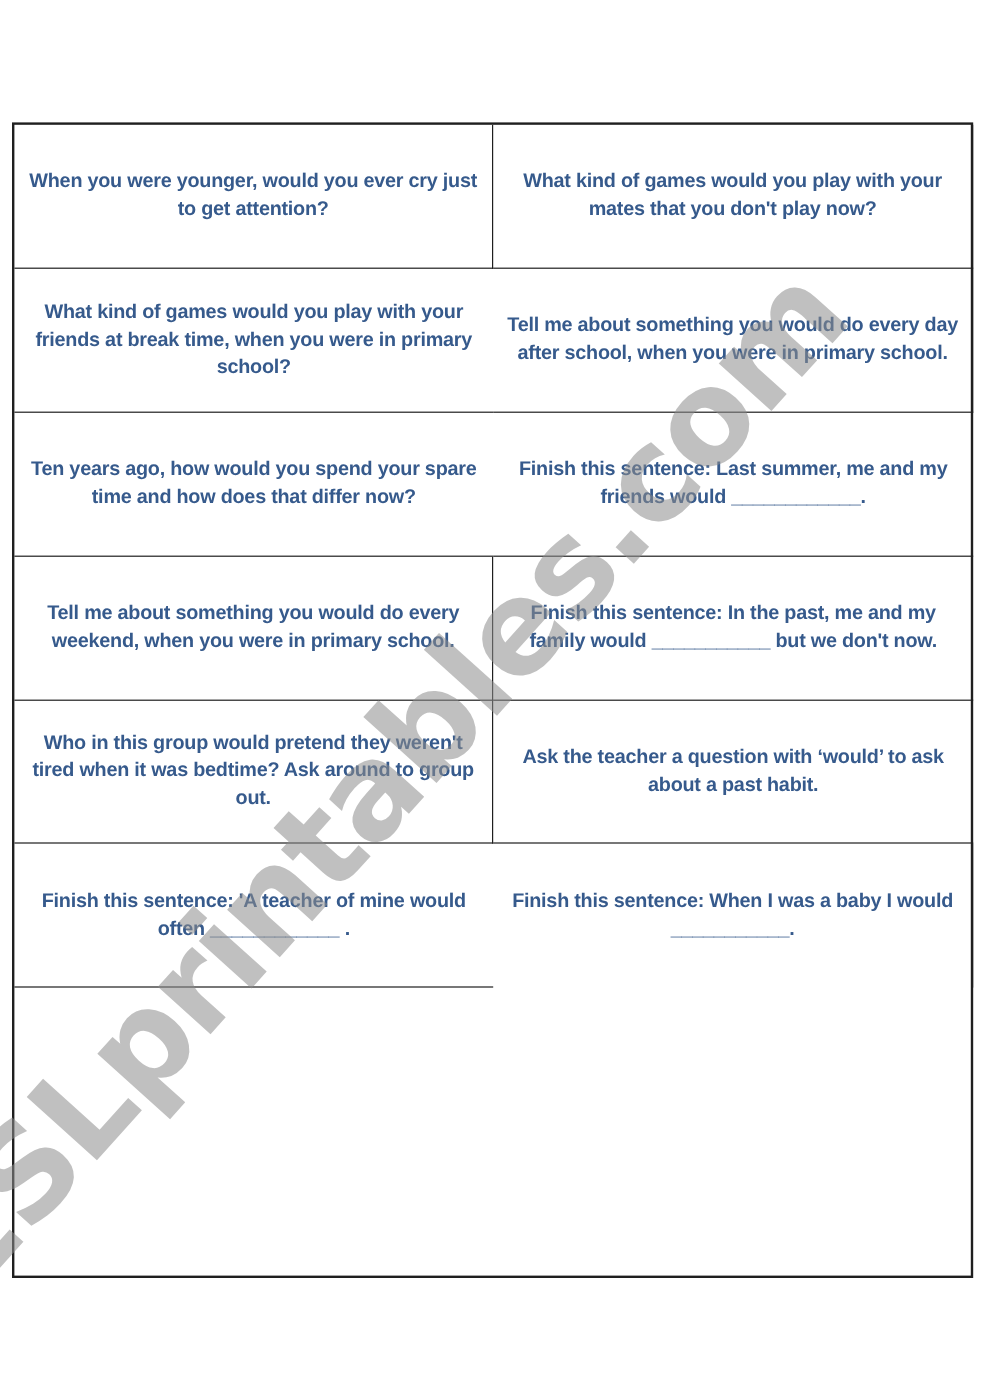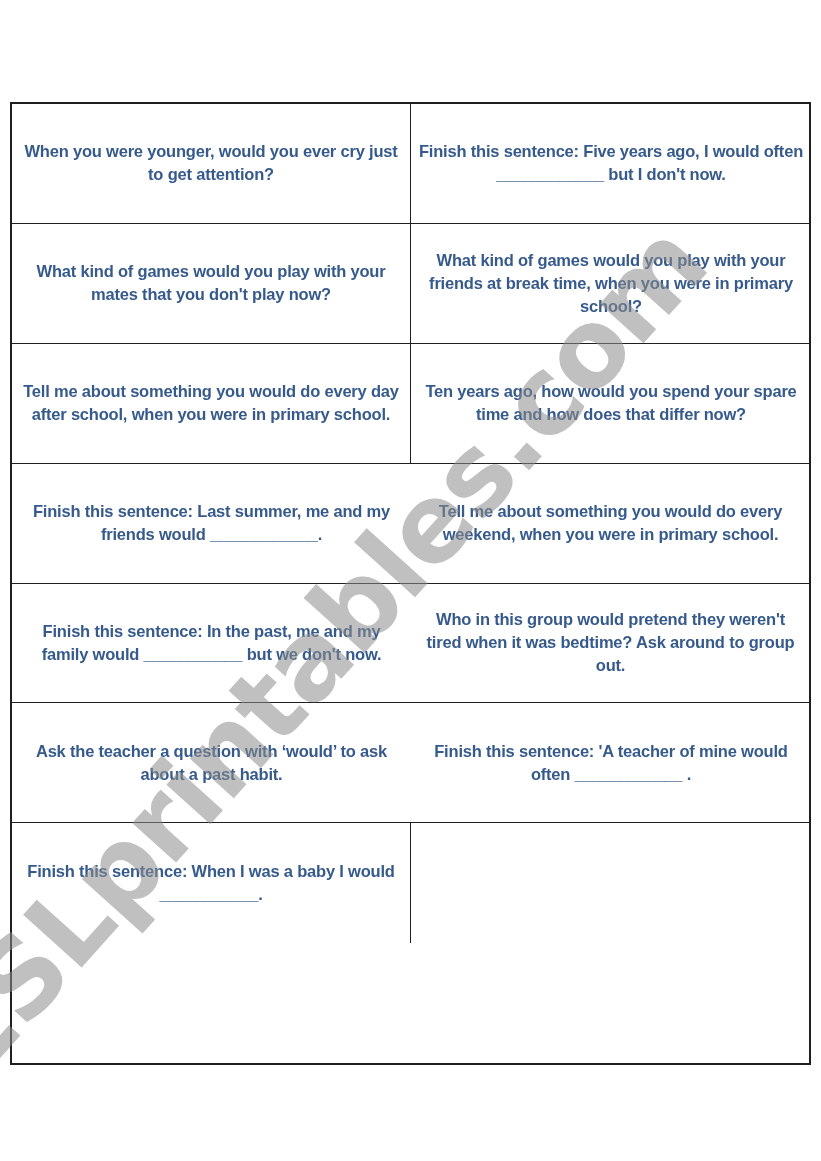--- a/index.html
+++ b/index.html
@@ -73,23 +73,20 @@
     }
   </style>
 </head>
 <body>
 
 <div class="page">
   <div class="card-grid">
     <div class="card left">
         <span>When you were younger, would you ever cry just to get attention?</span>
       </div>
-    <div class="card">
-        <span>Finish this sentence: Five years ago, I would often ____________ but I don't now.</span>
-      </div>
 
     <div class="card left">
         <span>What kind of games would you play with your mates that you don't play now?</span>
       </div>
     <div class="card">
         <span>What kind of games would you play with your friends at break time, when you were in primary school?</span>
       </div>
 
     <div class="card left">
         <span>Tell me about something you would do every day after school, when you were in primary school.</span>

